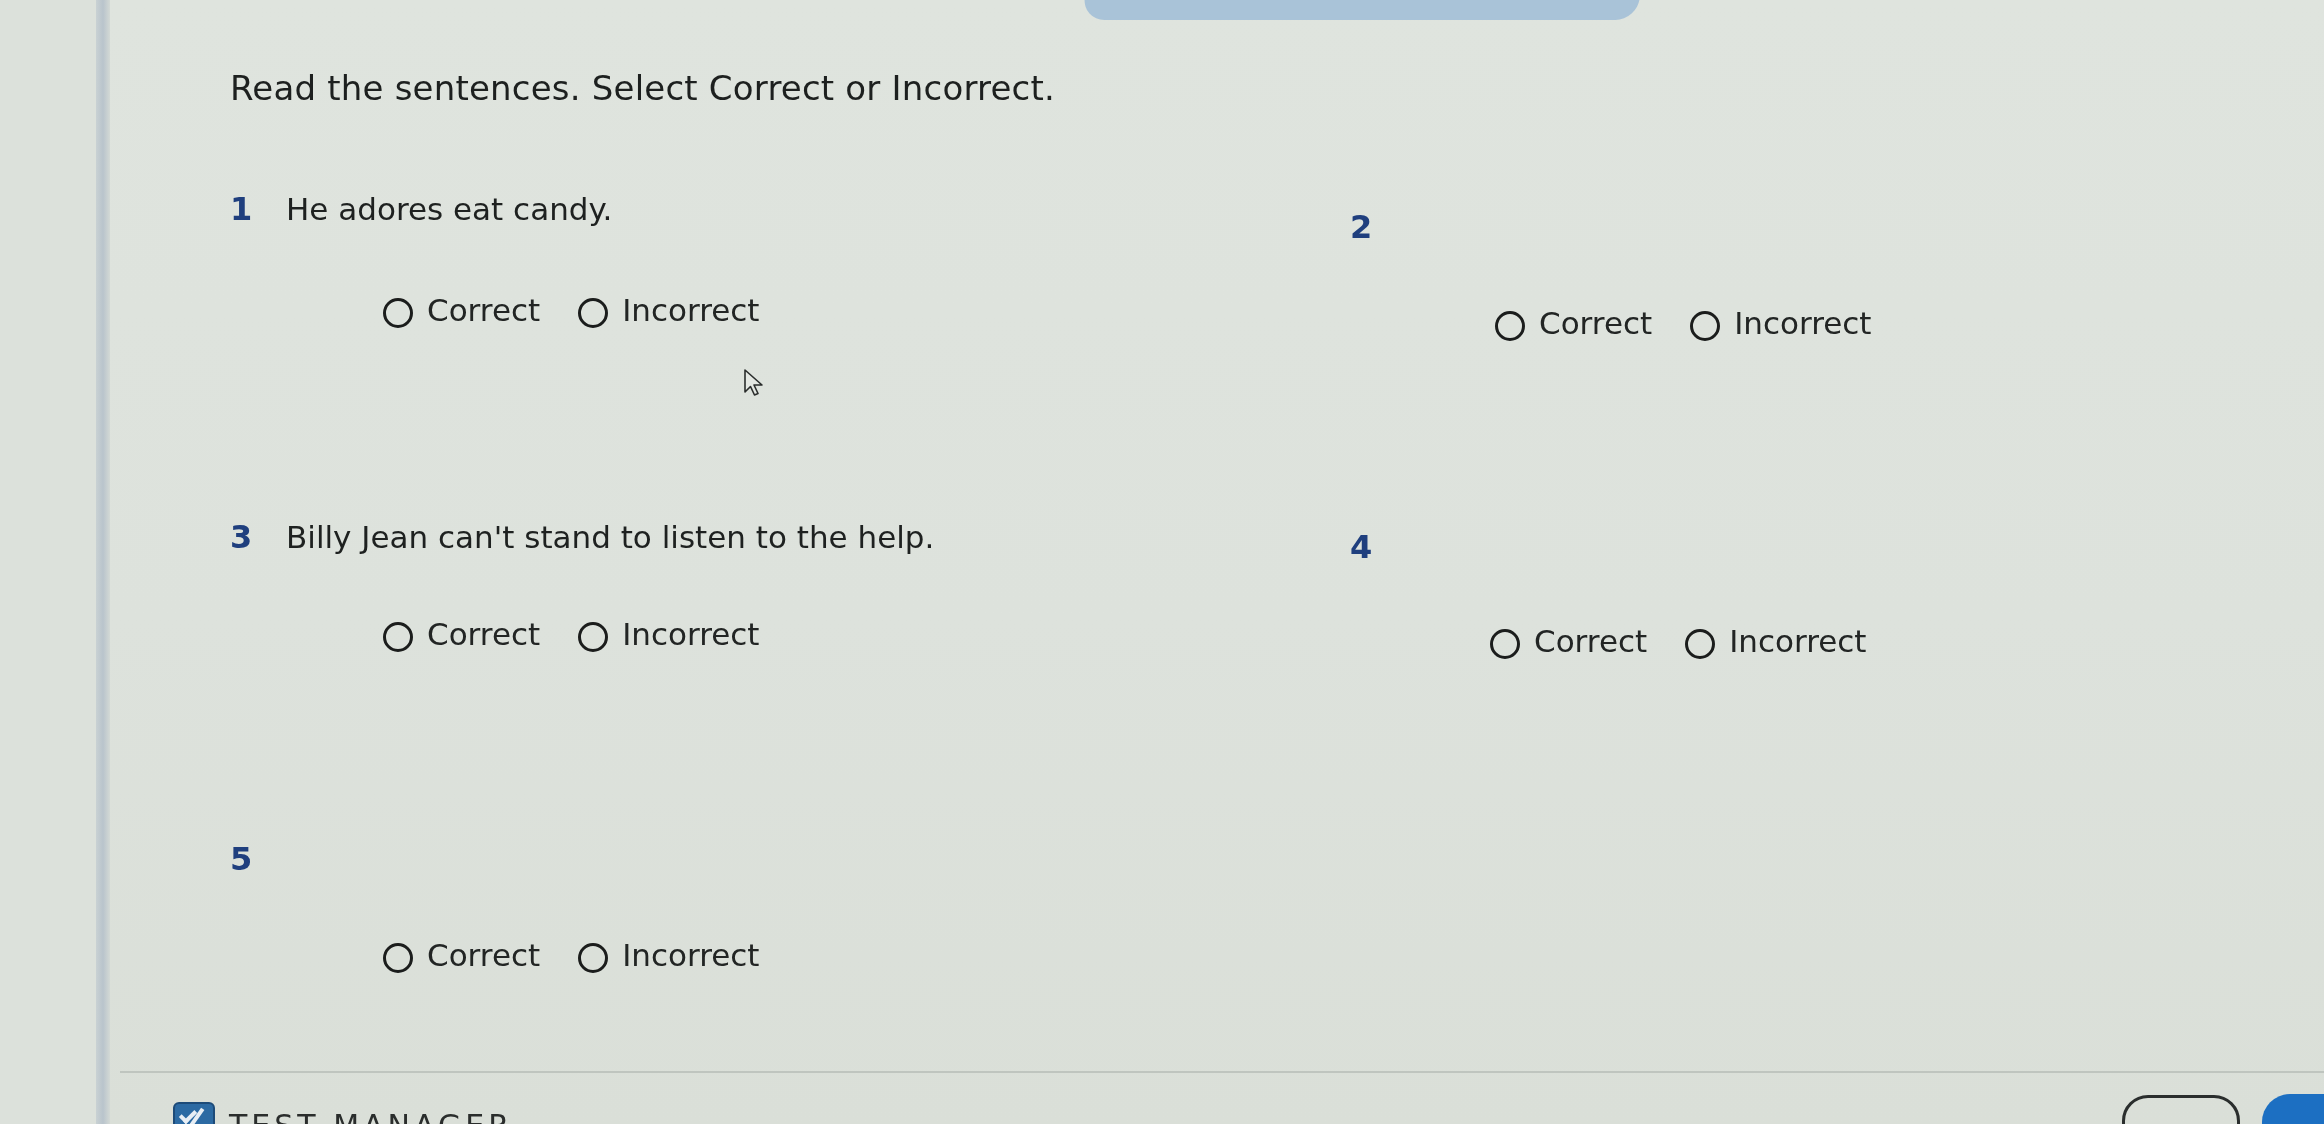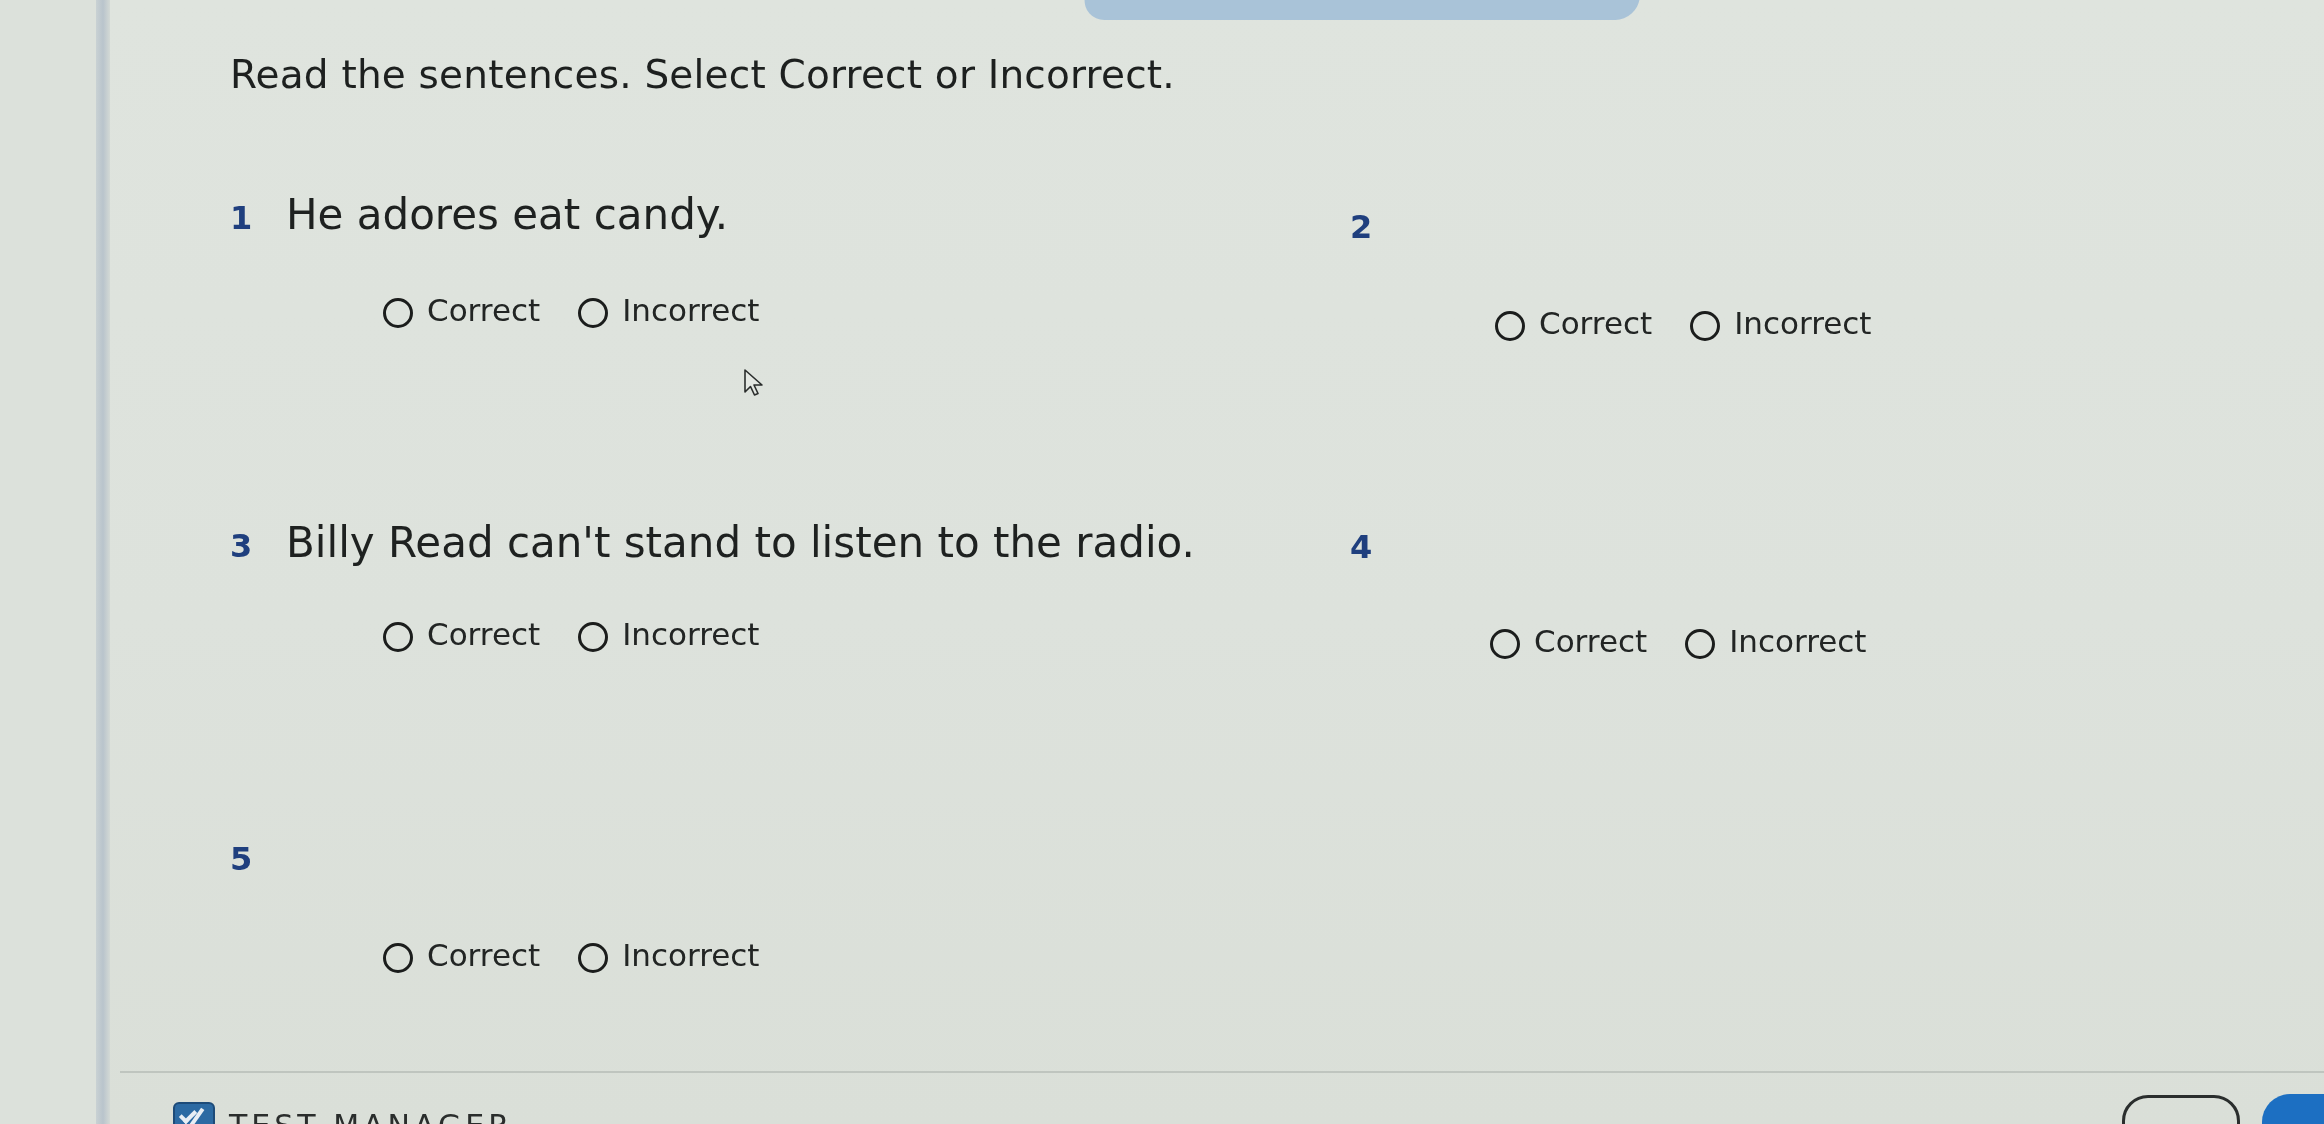--- a/index.html
+++ b/index.html
@@ -33,22 +33,22 @@
     .top-tab {
       position: absolute;
       left: 1085px; top: -30px;
       width: 555px; height: 50px;
       background: #a9c3d8;
       border-radius: 0 0 22px 22px;
       transform: skewX(-6deg);
     }
     .instruction {
       position: absolute;
-      left: 230px; top: 52px;
-      font-size: 39px;
+      left: 230px; top: 68px;
+      font-size: 34px;
       font-weight: 400;
       letter-spacing: 0.2px;
       color: #1d201f;
       white-space: nowrap;
     }
     .question {
       position: absolute;
       white-space: nowrap;
     }
     .q-line {
@@ -56,21 +56,21 @@
       align-items: baseline;
     }
     .q-num {
       font-weight: 700;
       font-size: 32px;
       color: #1f3f7e;
       width: 56px;
       display: inline-block;
     }
     .q-text {
-      font-size: 42px;
+      font-size: 31px;
       color: #1e2120;
     }
     .options {
       position: absolute;
       display: flex;
       align-items: center;
       white-space: nowrap;
     }
     .option {
       display: flex;
@@ -212,21 +212,21 @@
     </label>
     <label class="option">
       <span class="radio"></span>
       <span class="opt-label">Incorrect</span>
     </label>
   </div>
 
   <div class="question" style="left:230px; top:518px;">
     <div class="q-line">
       <span class="q-num">3</span>
-      <span class="q-text">Billy Read can't stand to listen to the radio.</span>
+      <span class="q-text">Billy Jean can't stand to listen to the help.</span>
     </div>
   </div>
   <div class="options" style="left:383px; top:616px;">
     <label class="option">
       <span class="radio"></span>
       <span class="opt-label">Correct</span>
     </label>
     <label class="option">
       <span class="radio"></span>
       <span class="opt-label">Incorrect</span>

